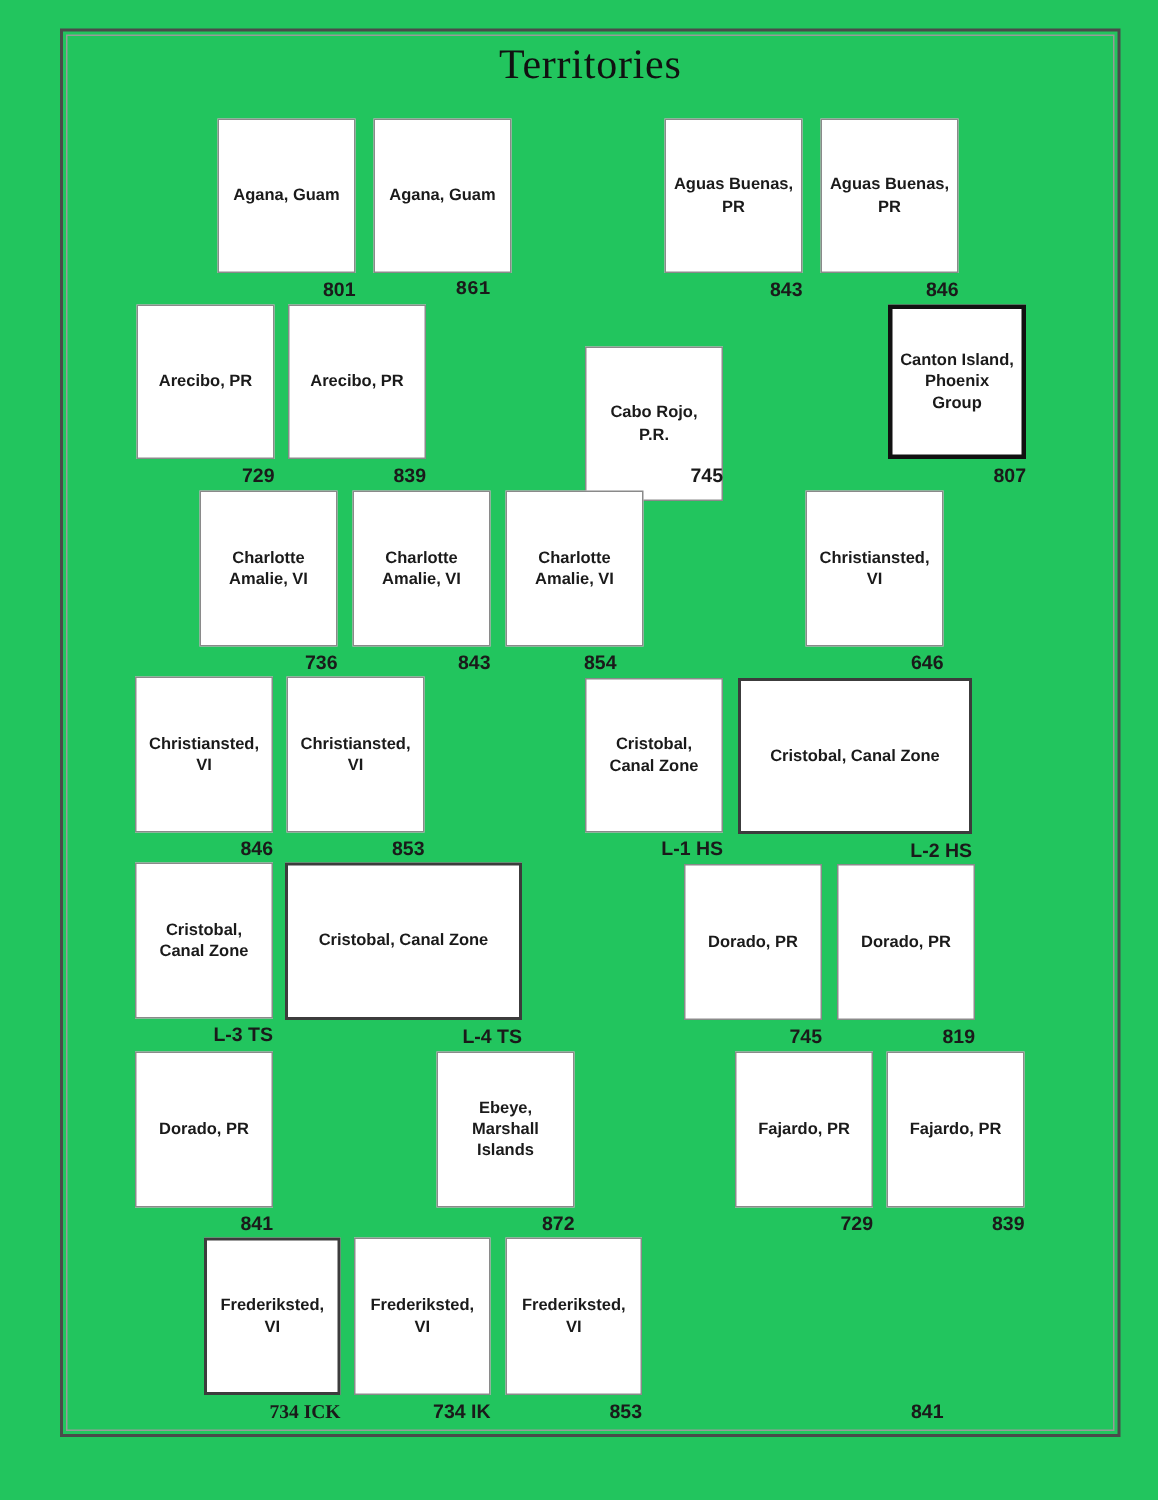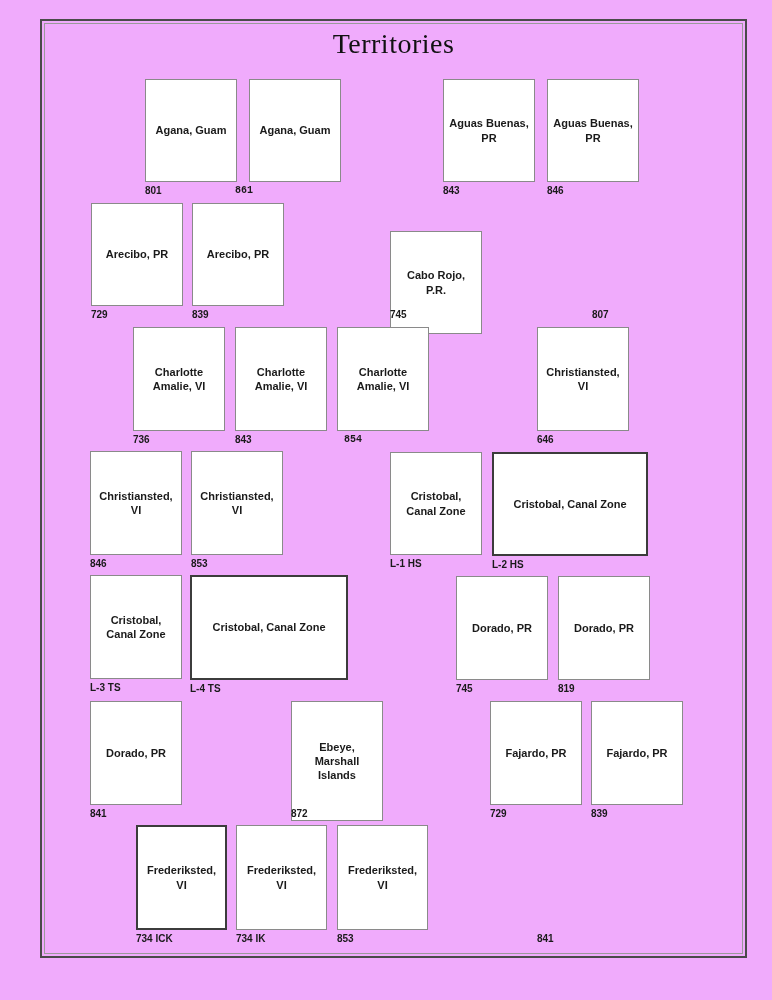--- a/index.html
+++ b/index.html
@@ -5,21 +5,21 @@
   html, body {
     margin: 0;
     padding: 0;
     background: #ffffff;
     font-family: "Liberation Sans", sans-serif;
   }
   .page {
     position: relative;
     width: 772px;
     height: 1000px;
-    background: #f0abfc;
+    background: #22c55e;
     overflow: hidden;
   }
   .frame-outer {
     position: absolute;
     left: 40px;
     top: 19px;
     width: 707px;
     height: 939px;
     border: 2px solid #4a4a4a;
     box-sizing: border-box;
@@ -63,22 +63,22 @@
     font-size: 11px;
     font-weight: 700;
     line-height: 1.3;
     color: #1a1a1a;
   }
   .tbox.b2 { border: 2px solid #3c3c3c; }
   .tbox.b3 { border: 3px solid #111111; }
   .num {
     position: absolute;
     width: 92px;
-    text-align: left;
-    font-size: 10px;
+    text-align: right;
+    font-size: 13px;
     font-weight: 700;
     color: #1a1a1a;
   }
 </style>
 </head>
 <body>
 
 <div class="page">
   <div class="frame-outer">
     <div class="frame-inner"></div>
@@ -107,34 +107,37 @@
     </div>
   <div class="num" style="left:91px;top:309px;">729</div>
   <div class="tbox" style="left:192px;top:203px;">
       <span class="lbl">Arecibo, PR</span>
     </div>
   <div class="num" style="left:192px;top:309px;">839</div>
   <div class="tbox" style="left:390px;top:203px;margin-top:28px;">
       <span class="lbl">Cabo Rojo, P.R.</span>
     </div>
   <div class="num" style="left:390px;top:309px;">745</div>
+  <div class="tbox b3" style="left:592px;top:203px;">
+      <span class="lbl">Canton Island, Phoenix Group</span>
+    </div>
   <div class="num" style="left:592px;top:309px;">807</div>
 
   <div class="tbox" style="left:133px;top:327px;height:104px;">
       <span class="lbl">Charlotte Amalie, VI</span>
     </div>
   <div class="num" style="left:133px;top:434px;">736</div>
   <div class="tbox" style="left:235px;top:327px;height:104px;">
       <span class="lbl">Charlotte Amalie, VI</span>
     </div>
   <div class="num" style="left:235px;top:434px;">843</div>
   <div class="tbox" style="left:337px;top:327px;height:104px;">
       <span class="lbl">Charlotte Amalie, VI</span>
     </div>
-  <div class="num" style="left:344px;top:434px;font-family:Liberation Mono, monospace;">854</div>
+  <div class="num" style="left:319px;top:434px;">854</div>
   <div class="tbox" style="left:537px;top:327px;height:104px;">
       <span class="lbl">Christiansted, VI</span>
     </div>
   <div class="num" style="left:537px;top:434px;">646</div>
 
   <div class="tbox" style="left:90px;top:451px;height:104px;">
       <span class="lbl">Christiansted, VI</span>
     </div>
   <div class="num" style="left:90px;top:558px;">846</div>
   <div class="tbox" style="left:191px;top:451px;height:104px;">
@@ -164,37 +167,37 @@
   <div class="num" style="left:456px;top:683px;">745</div>
   <div class="tbox" style="left:558px;top:576px;height:104px;">
       <span class="lbl">Dorado, PR</span>
     </div>
   <div class="num" style="left:558px;top:683px;">819</div>
 
   <div class="tbox" style="left:90px;top:701px;height:104px;">
       <span class="lbl">Dorado, PR</span>
     </div>
   <div class="num" style="left:90px;top:808px;">841</div>
-  <div class="tbox" style="left:291px;top:701px;height:120px;">
+  <div class="tbox" style="left:291px;top:701px;height:104px;">
       <span class="lbl">Ebeye, Marshall Islands</span>
     </div>
   <div class="num" style="left:291px;top:808px;">872</div>
   <div class="tbox" style="left:490px;top:701px;height:104px;">
       <span class="lbl">Fajardo, PR</span>
     </div>
   <div class="num" style="left:490px;top:808px;">729</div>
   <div class="tbox" style="left:591px;top:701px;height:104px;">
       <span class="lbl">Fajardo, PR</span>
     </div>
   <div class="num" style="left:591px;top:808px;">839</div>
 
   <div class="tbox b2" style="left:136px;top:825px;width:91px;height:105px;">
       <span class="lbl">Frederiksted, VI</span>
     </div>
-  <div class="num" style="left:136px;top:933px;width:91px;">734 ICK</div>
+  <div class="num" style="left:136px;top:933px;width:91px;font-family:Liberation Serif, serif;">734 ICK</div>
   <div class="tbox" style="left:236px;top:825px;width:91px;height:105px;">
       <span class="lbl">Frederiksted, VI</span>
     </div>
   <div class="num" style="left:236px;top:933px;width:91px;">734 IK</div>
   <div class="tbox" style="left:337px;top:825px;width:91px;height:105px;">
       <span class="lbl">Frederiksted, VI</span>
     </div>
   <div class="num" style="left:337px;top:933px;width:91px;">853</div>
   <div class="num" style="left:537px;top:933px;">841</div>
 </div>

